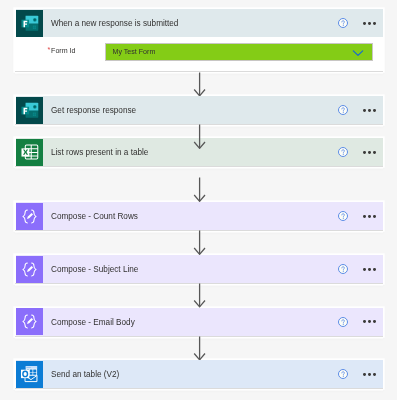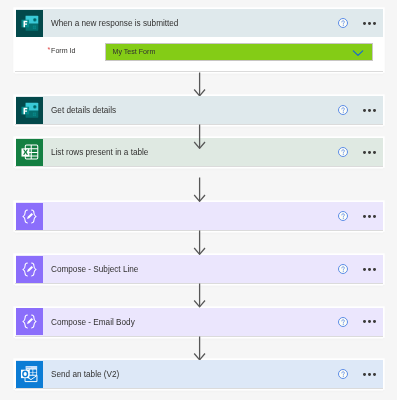--- a/index.html
+++ b/index.html
@@ -79,21 +79,21 @@
           <rect width="32" height="32" fill="#03494b"></rect>
           <path d="M11.3 6.75h14.1a1 1 0 0 1 1 1v8.45H11.3z" fill="#3ac9d6"></path>
           <path d="M11.3 16.2h15.1v7.4a1 1 0 0 1-1 1H12.3a1 1 0 0 1-1-1z" fill="#057070"></path>
           <circle cx="22.3" cy="11.7" r="2.2" fill="#0a8e93"></circle>
           <circle cx="22.3" cy="11.7" r="1.35" fill="#046263"></circle>
           <rect x="20" y="18.5" width="3.5" height="3.9" fill="#0a8c8d"></rect>
           <path d="M21.75 18.5v3.9M20 20.45h3.5" stroke="#057070" stroke-width=".55"></path>
           <rect x="6.5" y="11.55" width="9" height="9.1" fill="#048a8b"></rect>
           <path d="M8.9 12.8h4.5v1.6h-2.7v1.6h2.4v1.6h-2.4v2.8H8.9z" fill="#ffffff"></path>
         </svg>
-        <span class="title">Get details details</span>
+        <span class="title">Get response response</span>
         <svg class="help" viewBox="0 0 16 16" width="10" height="10">
           <circle cx="8" cy="8" r="7.2" fill="#fdfdf7" stroke="#5b8ce6" stroke-width="1.6"></circle>
           <path d="M6.1 6.3c.1-1.2 1-1.9 2.1-1.9 1.2 0 2 .75 2 1.8 0 1.35-1.65 1.5-1.65 2.9" fill="none" stroke="#5b8ce6" stroke-width="1.35" stroke-linecap="round"></path>
           <circle cx="8.5" cy="11.4" r=".95" fill="#5b8ce6"></circle>
         </svg>
         <span class="dots">
           <i></i>
           <i></i>
           <i></i>
         </span>
@@ -125,20 +125,21 @@
     </div>
     <div class="card" style="top:202px">
       <div class="hdr">
         <span class="hdrbg" style="background:#ebe6fd"></span>
         <svg class="icon" viewBox="0 0 32 32" width="27" height="27">
           <rect width="32" height="32" fill="#8b6efb"></rect>
           <path d="M13.5 8.4c-2 .15-2.75 1.3-2.75 3.05 0 2-.3 3.55-2.45 4.55 2.15 1 2.45 2.55 2.45 4.55 0 1.75.75 2.9 2.75 3.05" fill="none" stroke="#ffffff" stroke-width="1.25" stroke-linecap="round" stroke-linejoin="round"></path>
           <path d="M18.5 8.4c2 .15 2.75 1.3 2.75 3.05 0 2 .3 3.55 2.45 4.55-2.15 1-2.45 2.55-2.45 4.55 0 1.75-.75 2.9-2.75 3.05" fill="none" stroke="#ffffff" stroke-width="1.25" stroke-linecap="round" stroke-linejoin="round"></path>
           <path d="M18.45 11.75l1.75 1.75-4.6 4.6-2.5.75.75-2.5z" fill="#ffffff"></path>
         </svg>
+        <span class="title">Compose - Count Rows</span>
         <svg class="help" viewBox="0 0 16 16" width="10" height="10">
           <circle cx="8" cy="8" r="7.2" fill="#fdfdf7" stroke="#5b8ce6" stroke-width="1.6"></circle>
           <path d="M6.1 6.3c.1-1.2 1-1.9 2.1-1.9 1.2 0 2 .75 2 1.8 0 1.35-1.65 1.5-1.65 2.9" fill="none" stroke="#5b8ce6" stroke-width="1.35" stroke-linecap="round"></path>
           <circle cx="8.5" cy="11.4" r=".95" fill="#5b8ce6"></circle>
         </svg>
         <span class="dots">
           <i></i>
           <i></i>
           <i></i>
         </span>

